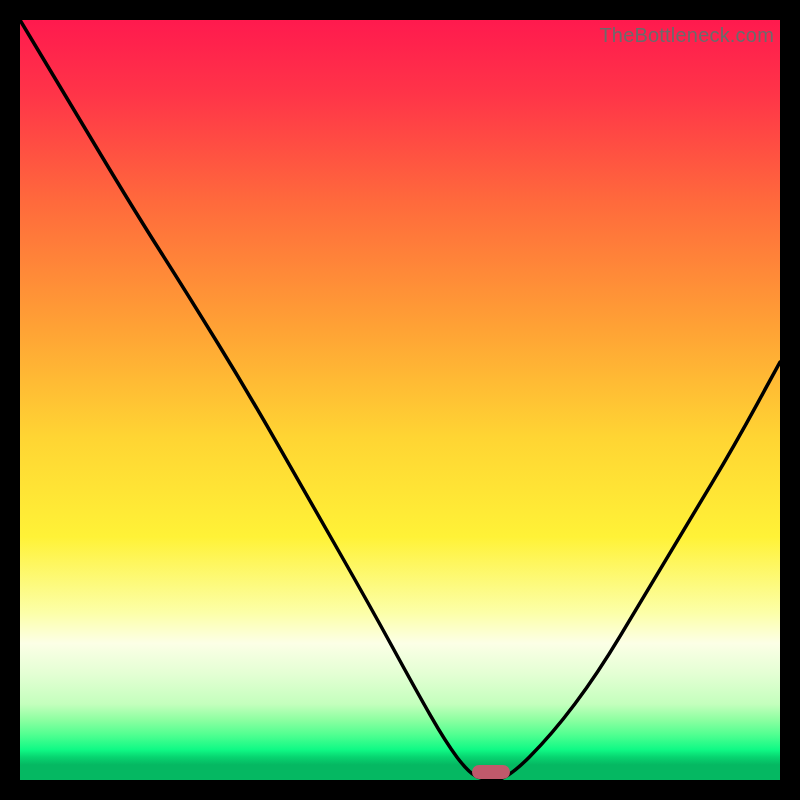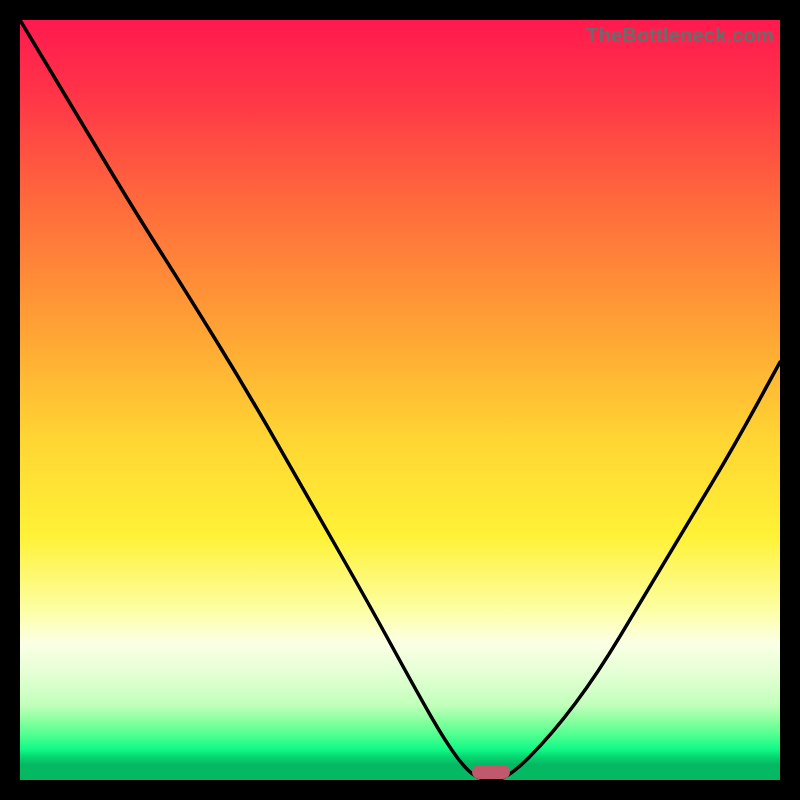--- a/index.html
+++ b/index.html
@@ -41,21 +41,21 @@
     height: 14px;
     border-radius: 7px;
     transform: translate(-50%, -50%);
   }
   .watermark {
     position: absolute;
     top: 4px;
     right: 6px;
     color: #6b6b6b;
     font-size: 20px;
-    font-weight: 700;
+    font-weight: 400;
     letter-spacing: 0.2px;
     user-select: none;
   }
 </style>
 </head>
 <body>
 
 <div class="frame">
   <div class="gradient" id="grad" style="background: linear-gradient(rgb(255, 26, 78) 0%, rgb(255, 53, 72) 10%, rgb(255, 106, 60) 24%, rgb(255, 160, 53) 40%, rgb(255, 213, 51) 55%, rgb(255, 242, 55) 68%, rgb(252, 255, 168) 78%, rgb(252, 255, 230) 82%, rgb(228, 255, 212) 86%, rgb(196, 255, 189) 90%, rgb(143, 255, 162) 92%, rgb(82, 255, 145) 94%, rgb(16, 249, 133) 96%, rgb(7, 212, 112) 97%, rgb(5, 184, 98) 98%, rgb(5, 184, 98) 100%);"></div>
 

